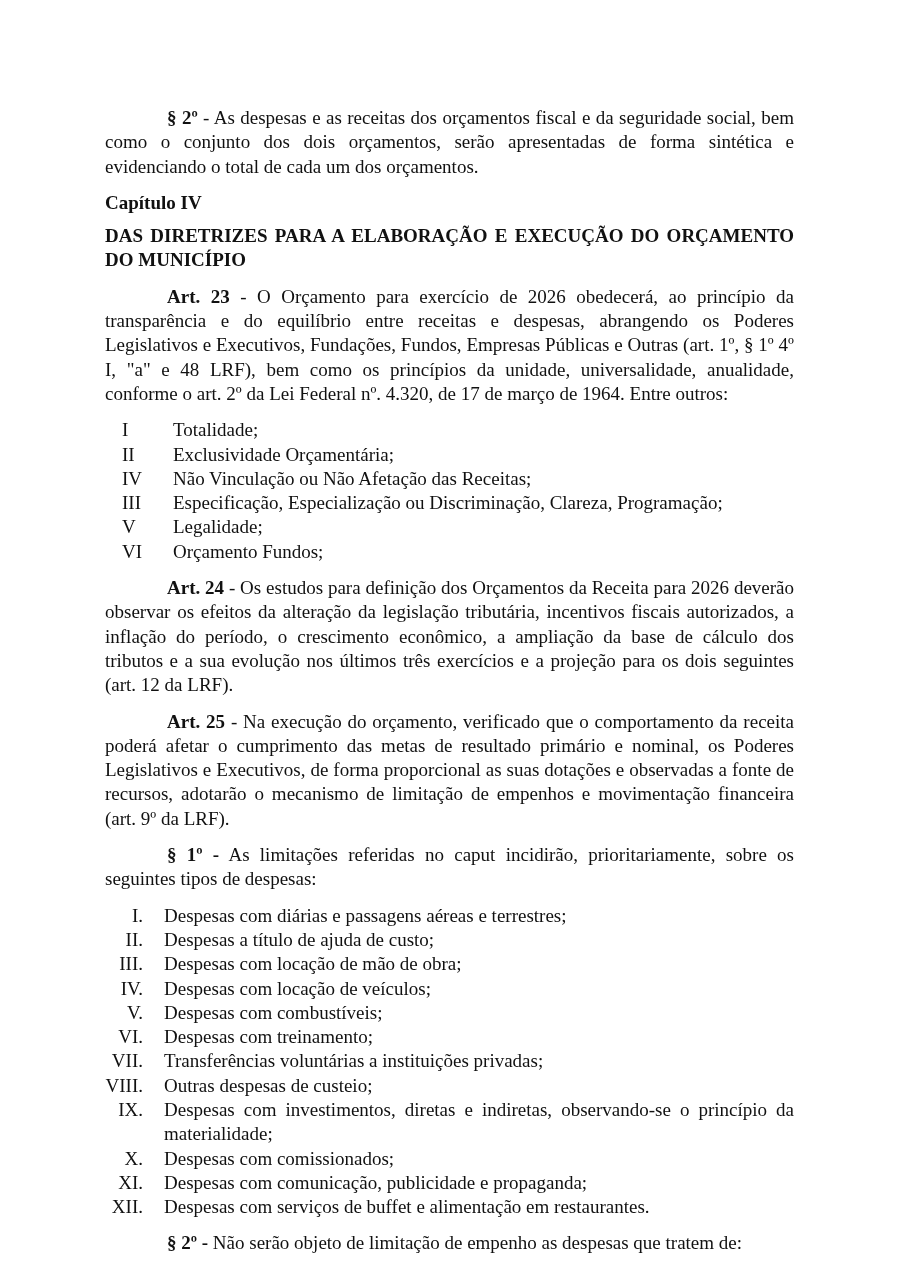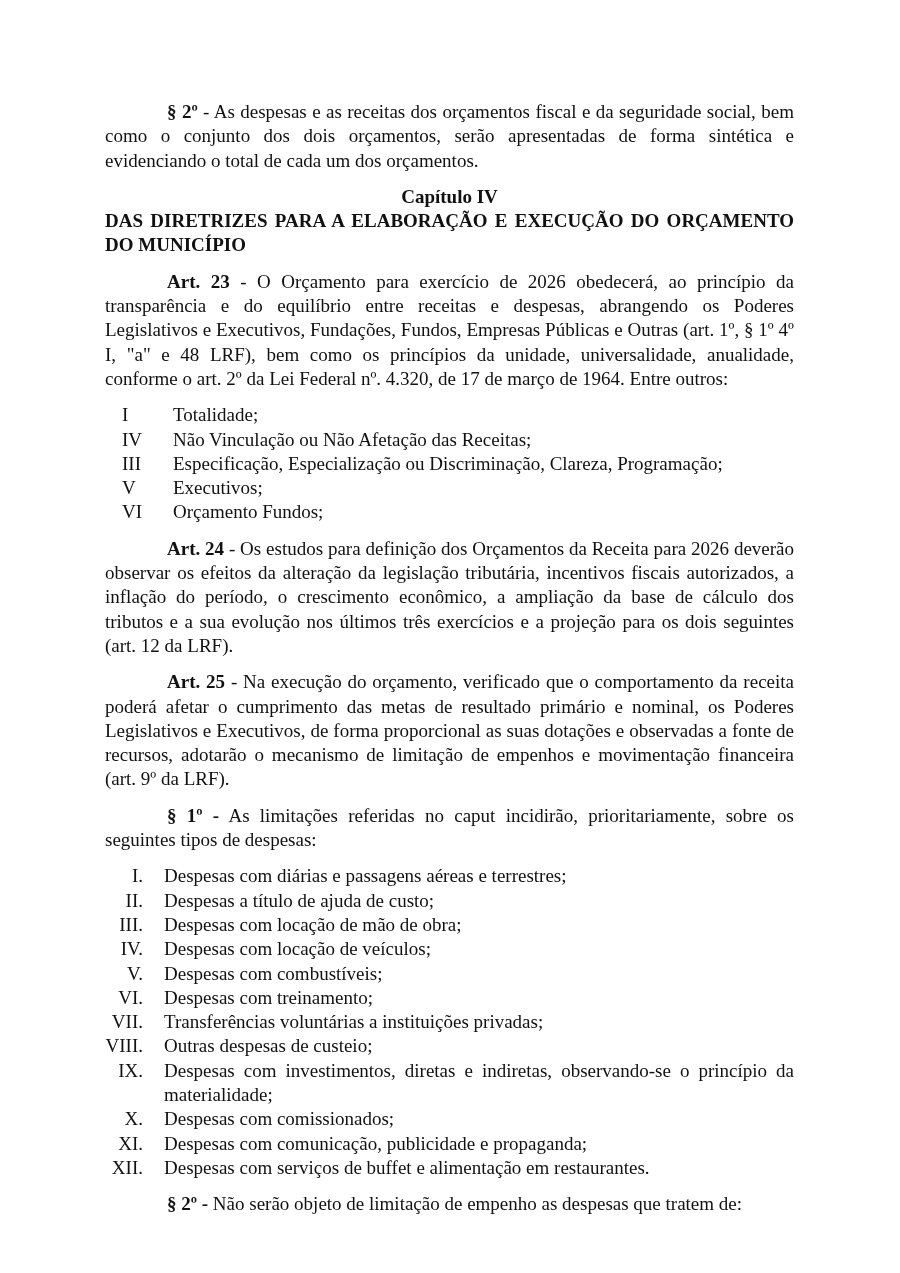--- a/index.html
+++ b/index.html
@@ -18,31 +18,30 @@
     width: 900px;
     min-height: 1273px;
     padding: 96px 106px 40px 105px;
     background: #ffffff;
   }
   .page * {
     font-size: 19px;
     line-height: 24.3px;
   }
   .para {
-    margin: 4px 0 12px 0;
+    margin: 10px 0 12px 0;
     text-align: justify;
     text-indent: 62px;
   }
   .para .lead {
     font-weight: bold;
   }
   .h-center {
-    margin: 12px 0 0 0;
+    margin: 12px 0 9px 0;
     font-weight: bold;
-    text-align: center;
   }
   .h-left {
     margin: 0 0 12px 0;
     font-weight: bold;
     text-align: justify;
   }
   .list {
     margin: 0 0 12px 0;
   }
   .li {
@@ -78,30 +77,34 @@
     <p class="para"><span class="lead">§ 2º</span><span> - As despesas e as receitas dos orçamentos fiscal e da seguridade social, bem como o conjunto dos dois orçamentos, serão apresentadas de forma sintética e evidenciando o total de cada um dos orçamentos.</span></p>
     <p class="h-center">Capítulo IV</p>
     <p class="h-left">DAS DIRETRIZES PARA A ELABORAÇÃO E EXECUÇÃO DO ORÇAMENTO DO MUNICÍPIO</p>
     <p class="para"><span class="lead">Art. 23</span><span> - O Orçamento para exercício de 2026 obedecerá, ao princípio da transparência e do equilíbrio entre receitas e despesas, abrangendo os Poderes Legislativos e Executivos, Fundações, Fundos, Empresas Públicas e Outras (art. 1º, § 1º 4º I, "a" e 48 LRF), bem como os princípios da unidade, universalidade, anualidade, conforme o art. 2º da Lei Federal nº. 4.320, de 17 de março de 1964. Entre outros:</span></p>
     <div class="list plain">
       <div class="li">
         <div class="num">I</div>
         <div class="txt">Totalidade;</div>
       </div>
       <div class="li">
+        <div class="num">II</div>
+        <div class="txt">Exclusividade Orçamentária;</div>
+      </div>
+      <div class="li">
         <div class="num">IV</div>
         <div class="txt">Não Vinculação ou Não Afetação das Receitas;</div>
       </div>
       <div class="li">
         <div class="num">III</div>
         <div class="txt">Especificação, Especialização ou Discriminação, Clareza, Programação;</div>
       </div>
       <div class="li">
         <div class="num">V</div>
-        <div class="txt">Executivos;</div>
+        <div class="txt">Legalidade;</div>
       </div>
       <div class="li">
         <div class="num">VI</div>
         <div class="txt">Orçamento Fundos;</div>
       </div>
     </div>
     <p class="para"><span class="lead">Art. 24</span><span> - Os estudos para definição dos Orçamentos da Receita para 2026 deverão observar os efeitos da alteração da legislação tributária, incentivos fiscais autorizados, a inflação do período, o crescimento econômico, a ampliação da base de cálculo dos tributos e a sua evolução nos últimos três exercícios e a projeção para os dois seguintes (art. 12 da LRF).</span></p>
     <p class="para"><span class="lead">Art. 25</span><span> - Na execução do orçamento, verificado que o comportamento da receita poderá afetar o cumprimento das metas de resultado primário e nominal, os Poderes Legislativos e Executivos, de forma proporcional as suas dotações e observadas a fonte de recursos, adotarão o mecanismo de limitação de empenhos e movimentação financeira (art. 9º da LRF).</span></p>
     <p class="para"><span class="lead">§ 1º -</span><span> As limitações referidas no caput incidirão, prioritariamente, sobre os seguintes tipos de despesas:</span></p>
     <div class="list dotted">

